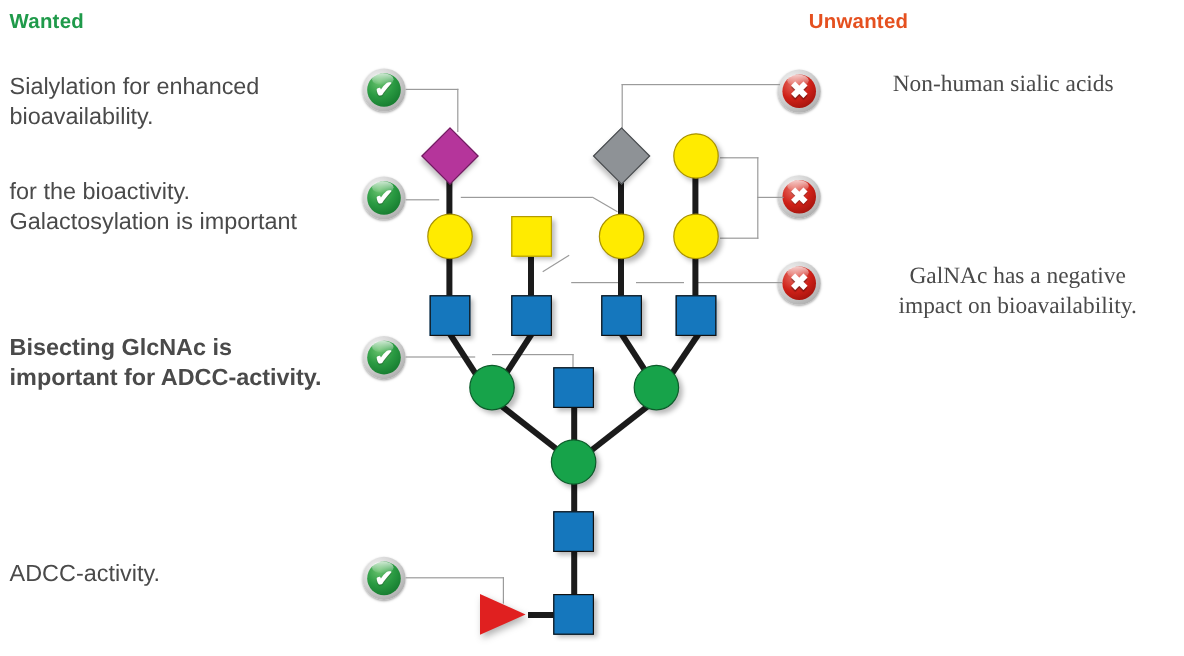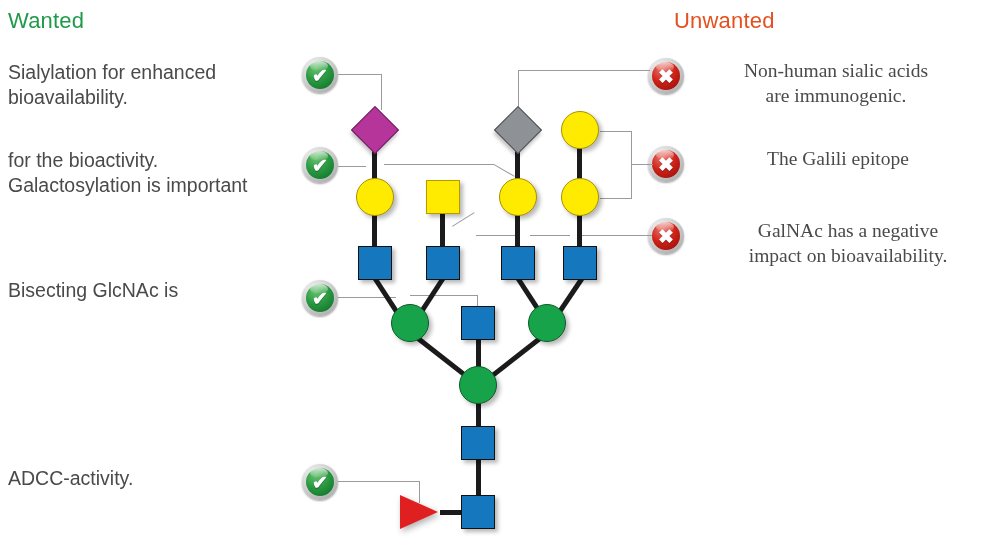--- a/index.html
+++ b/index.html
@@ -1,19 +1,19 @@
 <!DOCTYPE html>
 <html><head>
 <meta charset="utf-8">
 <style>
   html,body{margin:0;padding:0;background:#ffffff;}
   body{width:987px;height:547px;position:relative;overflow:hidden;
        font-family:"Liberation Sans",sans-serif;color:#3b3b3b;}
 
-  .hdr{position:absolute;font-weight:normal;font-size:22px;letter-spacing:.2px;}
+  .hdr{position:absolute;font-weight:bold;font-size:17px;letter-spacing:.2px;}
   #hdr-wanted{left:8px;top:8px;color:#1f9a4a;}
   #hdr-unwanted{left:674px;top:8px;color:#e5501f;}
 
   .ann{position:absolute;font-size:19.5px;line-height:25px;color:#4a4a4a;}
   .ann.right{text-align:center;font-family:Liberation Serif, serif;}
 
   
   .badge{position:absolute;width:36px;height:36px;border-radius:50%;
          box-sizing:border-box;}
   .badge .ring{position:absolute;inset:0;border-radius:50%;
@@ -81,22 +81,23 @@
 <div class="ann" style="left:8px;top:148px;width:292px;">
   <div>for the bioactivity.</div>
   <div>Galactosylation is important</div>
 </div>
 <div class="badge ok" style="left:302px;top:147px;">
   <div class="ring"></div>
   <div class="core">✔</div>
   <div class="gloss"></div>
 </div>
 
-<div class="ann" style="left:8px;top:278px;width:290px;">
+<div class="ann" style="left:8px;top:278px;width:290px;font-weight:bold;">
   <div>Bisecting GlcNAc is</div>
+  <div>important for ADCC-activity.</div>
 </div>
 <div class="badge ok" style="left:302px;top:280px;">
   <div class="ring"></div>
   <div class="core">✔</div>
   <div class="gloss"></div>
 </div>
 
 <div class="ann" style="left:8px;top:466px;width:280px;">
   <div>ADCC-activity.</div>
 </div>
@@ -106,30 +107,28 @@
   <div class="gloss"></div>
 </div>
 
 <div class="badge no" style="left:648px;top:58px;">
   <div class="ring"></div>
   <div class="core">✖</div>
   <div class="gloss"></div>
 </div>
 <div class="ann right" style="left:690px;top:58px;width:292px;">
   <div>Non-human sialic acids</div>
-  <div>are immunogenic.</div>
 </div>
 
 <div class="badge no" style="left:648px;top:146px;">
   <div class="ring"></div>
   <div class="core">✖</div>
   <div class="gloss"></div>
 </div>
 <div class="ann right" style="left:690px;top:146px;width:296px;">
-  <div>The Galili epitope</div>
 </div>
 
 <div class="badge no" style="left:648px;top:218px;">
   <div class="ring"></div>
   <div class="core">✖</div>
   <div class="gloss"></div>
 </div>
 <div class="ann right" style="left:690px;top:218px;width:292px;margin-left:12px;">
   <div>GalNAc has a negative</div>
   <div>impact on bioavailability.</div>

